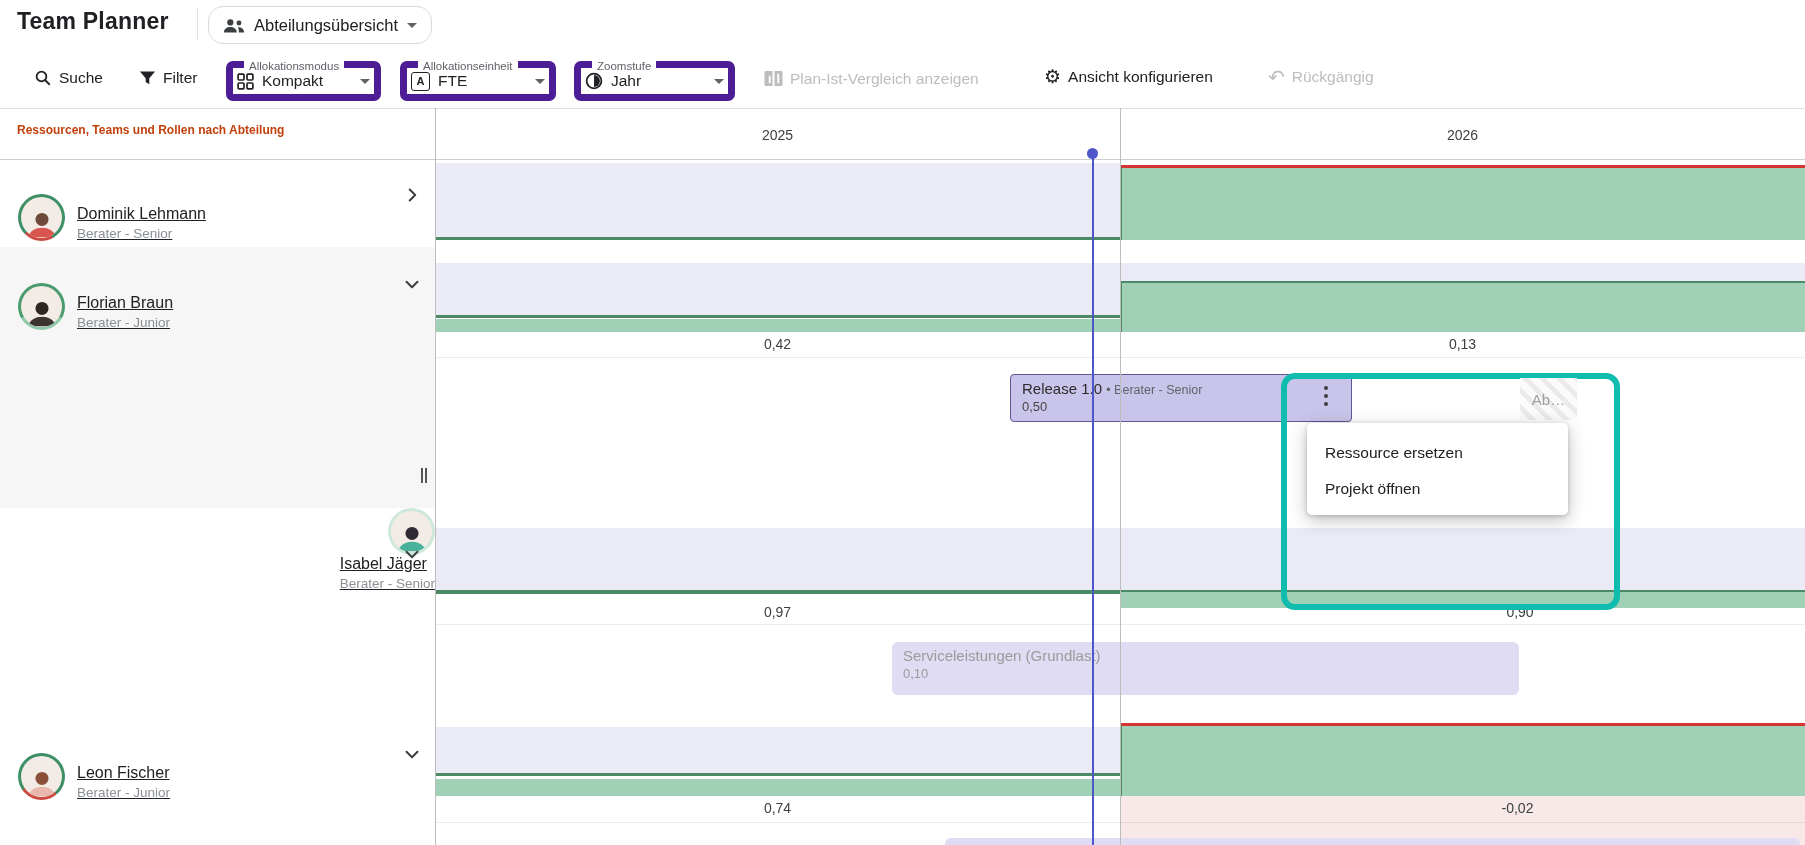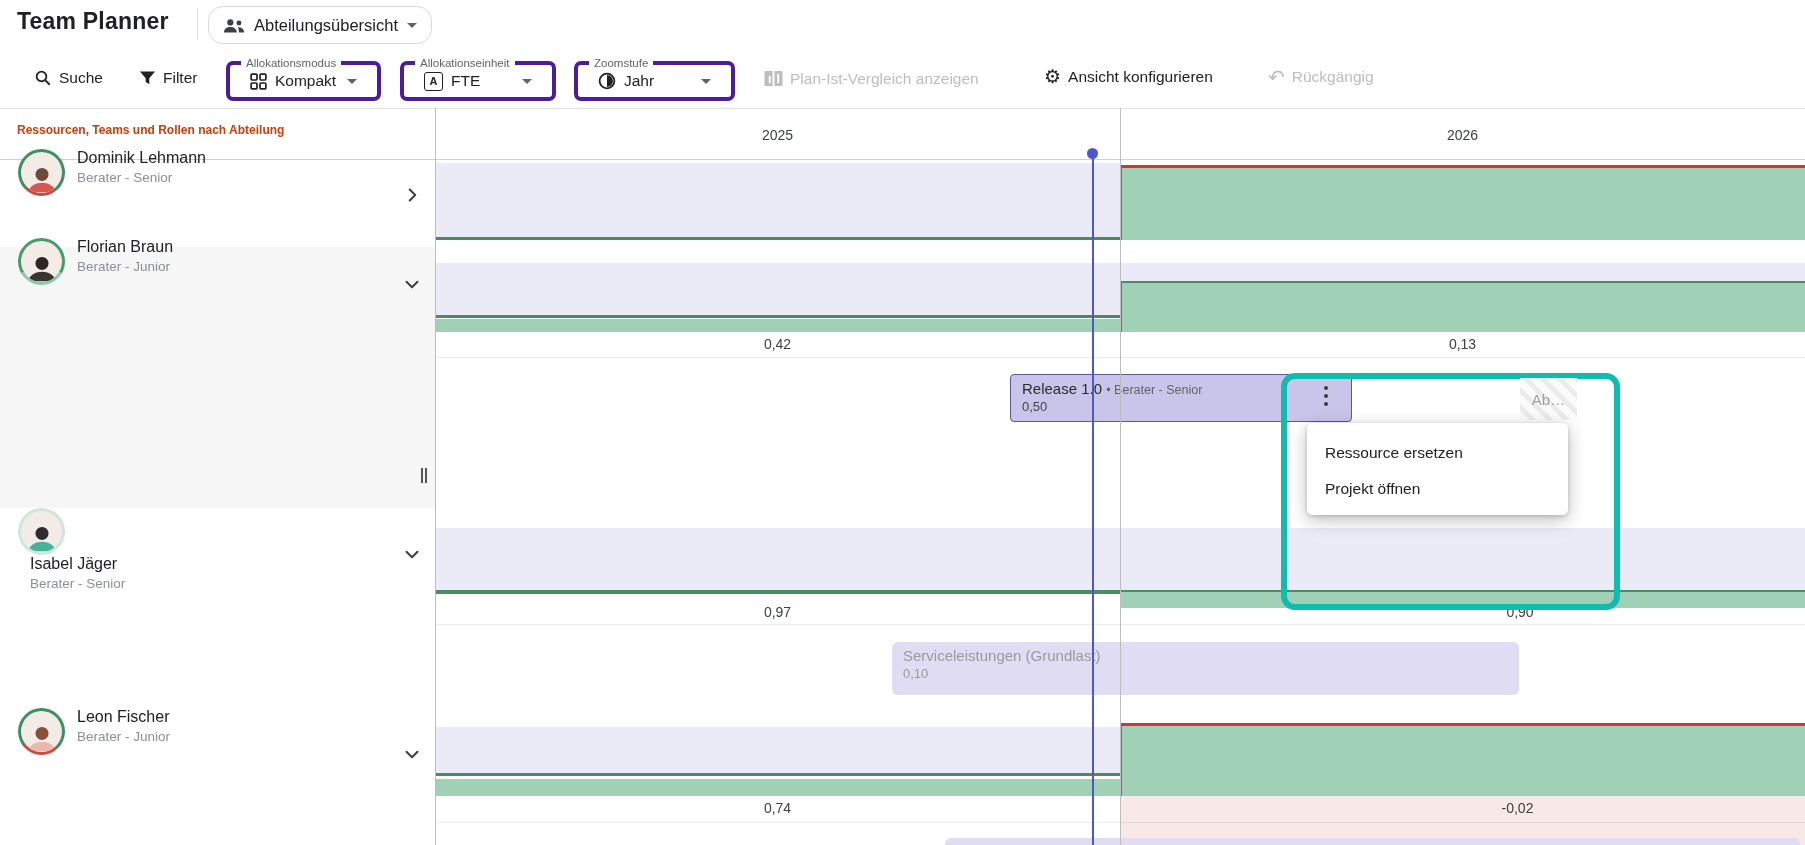--- a/index.html
+++ b/index.html
@@ -10,41 +10,41 @@
   .title{left:17px;top:8px;font-size:23px;font-weight:700;letter-spacing:.2px;}
   .vdiv{left:197px;top:8px;width:1px;height:32px;background:#e0e0e0;}
   .switcher{left:208px;top:6px;height:36px;display:flex;align-items:center;gap:9px;
             padding:0 14px;border:1px solid #d9d9d9;border-radius:15px;background:#fff;cursor:pointer;}
   .switcher span.lbl{font-size:16.5px;color:#202124;}
   .caret{width:0;height:0;border-left:5px solid transparent;border-right:5px solid transparent;
          border-top:5.5px solid #5f6368;}
   
   .tbtn{display:flex;align-items:center;gap:7px;font-size:15.5px;color:#202124;cursor:pointer;background:none;border:none;}
   .tbtn.disabled{color:#bdbdbd;cursor:default;}
-  .field{border:4px solid #4c1d95;border-radius:7px;height:40px;display:flex;align-items:center;
-         gap:8px;padding:0 20px;box-sizing:border-box;background:#fff;cursor:pointer;}
+  .field{border:7px solid #4c1d95;border-radius:7px;height:40px;display:flex;align-items:center;
+         gap:8px;padding:0 4px;box-sizing:border-box;background:#fff;cursor:pointer;}
   .field .flabel{position:absolute;top:-8px;left:11px;background:#fff;padding:0 5px;
                  font-size:11.5px;color:#5f6368;white-space:nowrap;}
   .field .fval{font-size:15.5px;color:#202124;}
   .field .caret{margin-left:auto;}
   .abox{width:17px;height:17px;border:1.7px solid #202124;border-radius:3px;display:flex;
         align-items:center;justify-content:center;font-size:11px;font-weight:700;color:#202124;}
   .gearglyph{font-size:19px;line-height:1;color:#202124;}
   .undoglyph{font-size:20px;line-height:1;color:#bdbdbd;}
   
   .hline{background:#cfcfcf;height:1px;}
   .vline{background:#bdbdbd;width:1px;z-index:15;}
   .ylabel{width:685px;text-align:center;font-size:14px;color:#3c4043;z-index:2;}
   .todayline{width:2px;background:#4d57c9;z-index:16;}
   .todaydot{width:11px;height:11px;border-radius:50%;background:#4d57c9;z-index:17;}
   
   .sideheader{left:17px;top:123px;width:400px;font-size:12px;font-weight:700;color:#c2410c;}
   .groupbg{left:0;top:247px;width:435px;height:261px;background:#f6f6f6;}
-  .person{left:0;width:435px;height:92px;display:flex;align-items:flex-start;padding-left:18px;
-          box-sizing:border-box;z-index:3;}
+  .person{left:0;width:435px;height:92px;display:flex;align-items:flex-end;padding-left:18px;
+          box-sizing:border-box;z-index:3;text-decoration:underline;}
   .avatar{width:47px;height:47px;border-radius:50%;padding:3px;box-sizing:border-box;flex:none;}
   .avatar .inner{width:100%;height:100%;border-radius:50%;background:#f3ece6;overflow:hidden;
                  display:flex;align-items:flex-end;justify-content:center;}
   .pmeta{margin-left:12px;}
   .pname{font-size:16px;color:#202124;}
   .prole{font-size:13.5px;color:#8a8f94;margin-top:3px;}
   .pchev{position:absolute;right:12px;top:50%;transform:translateY(-50%);cursor:pointer;}
   .handle{left:421px;top:468px;display:flex;gap:2px;z-index:6;cursor:col-resize;}
   .handle i{display:block;width:2px;height:15px;background:#555;}
   

